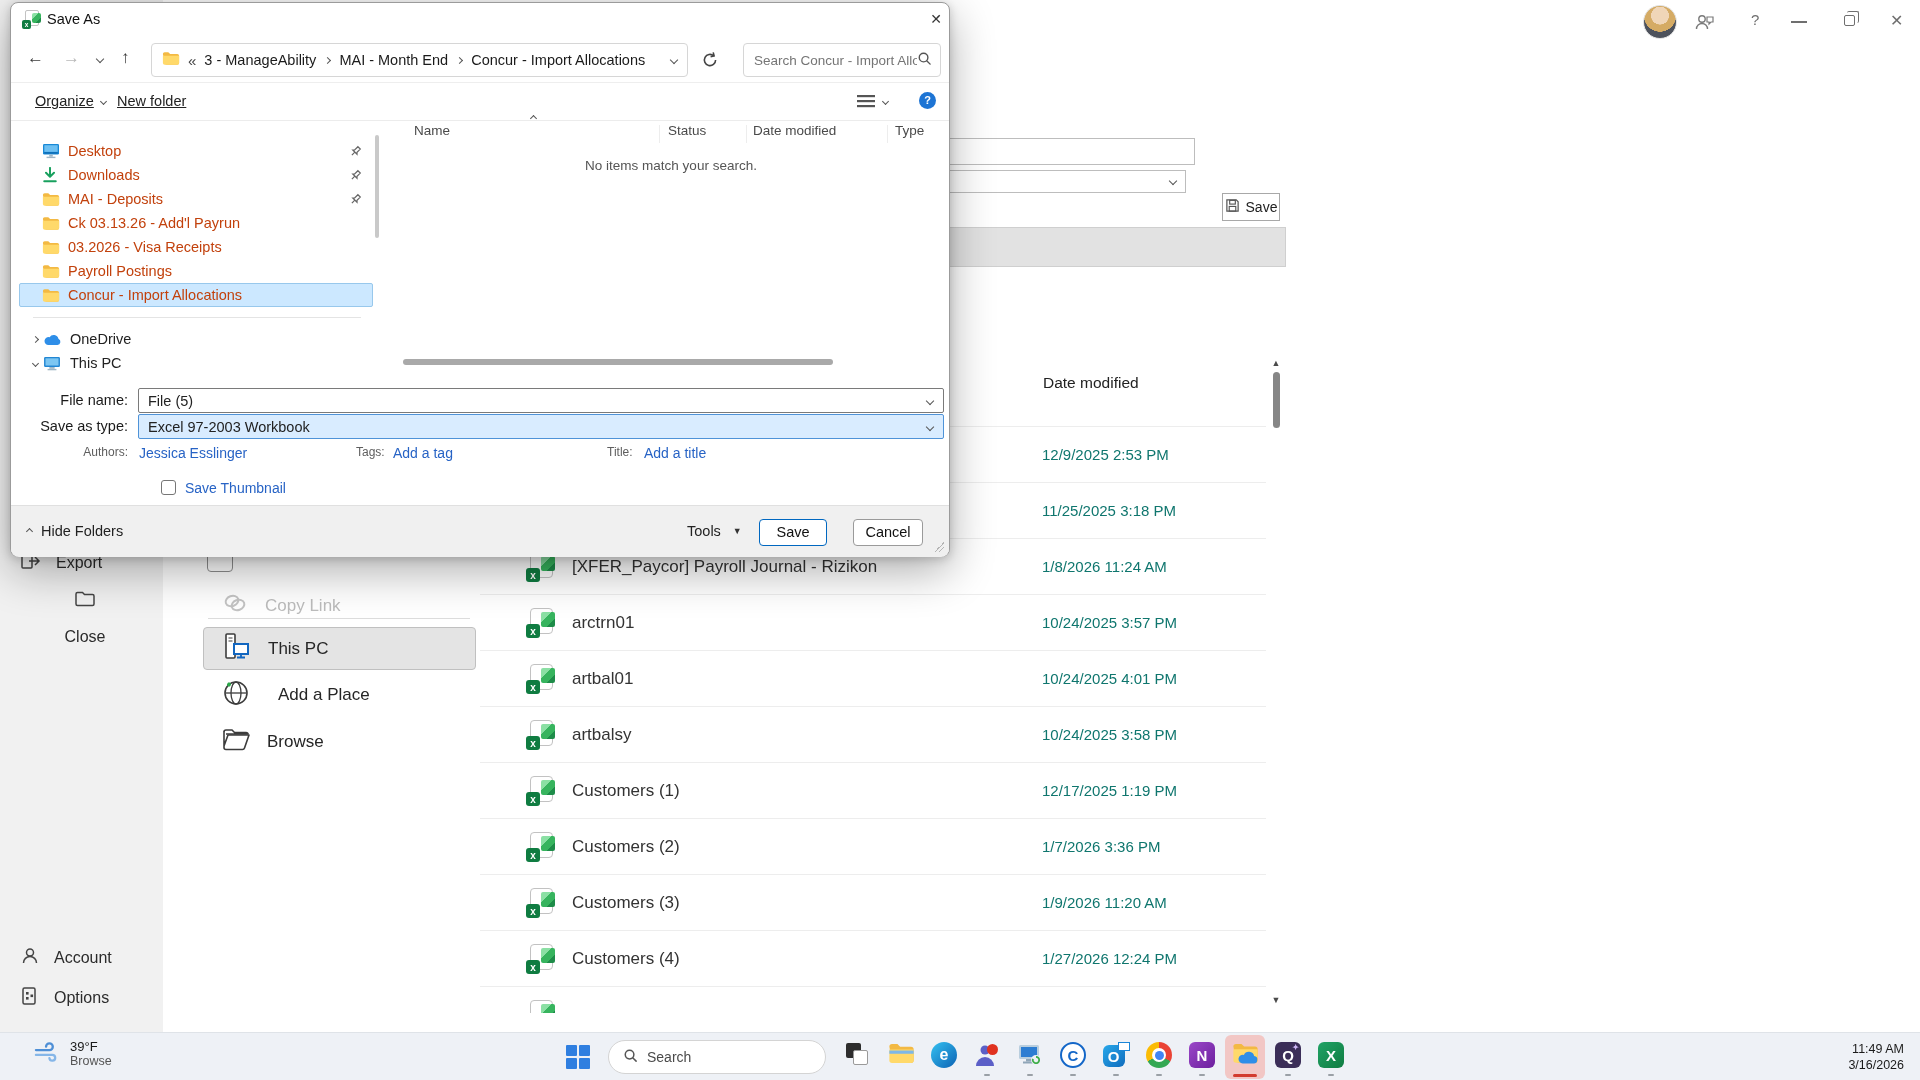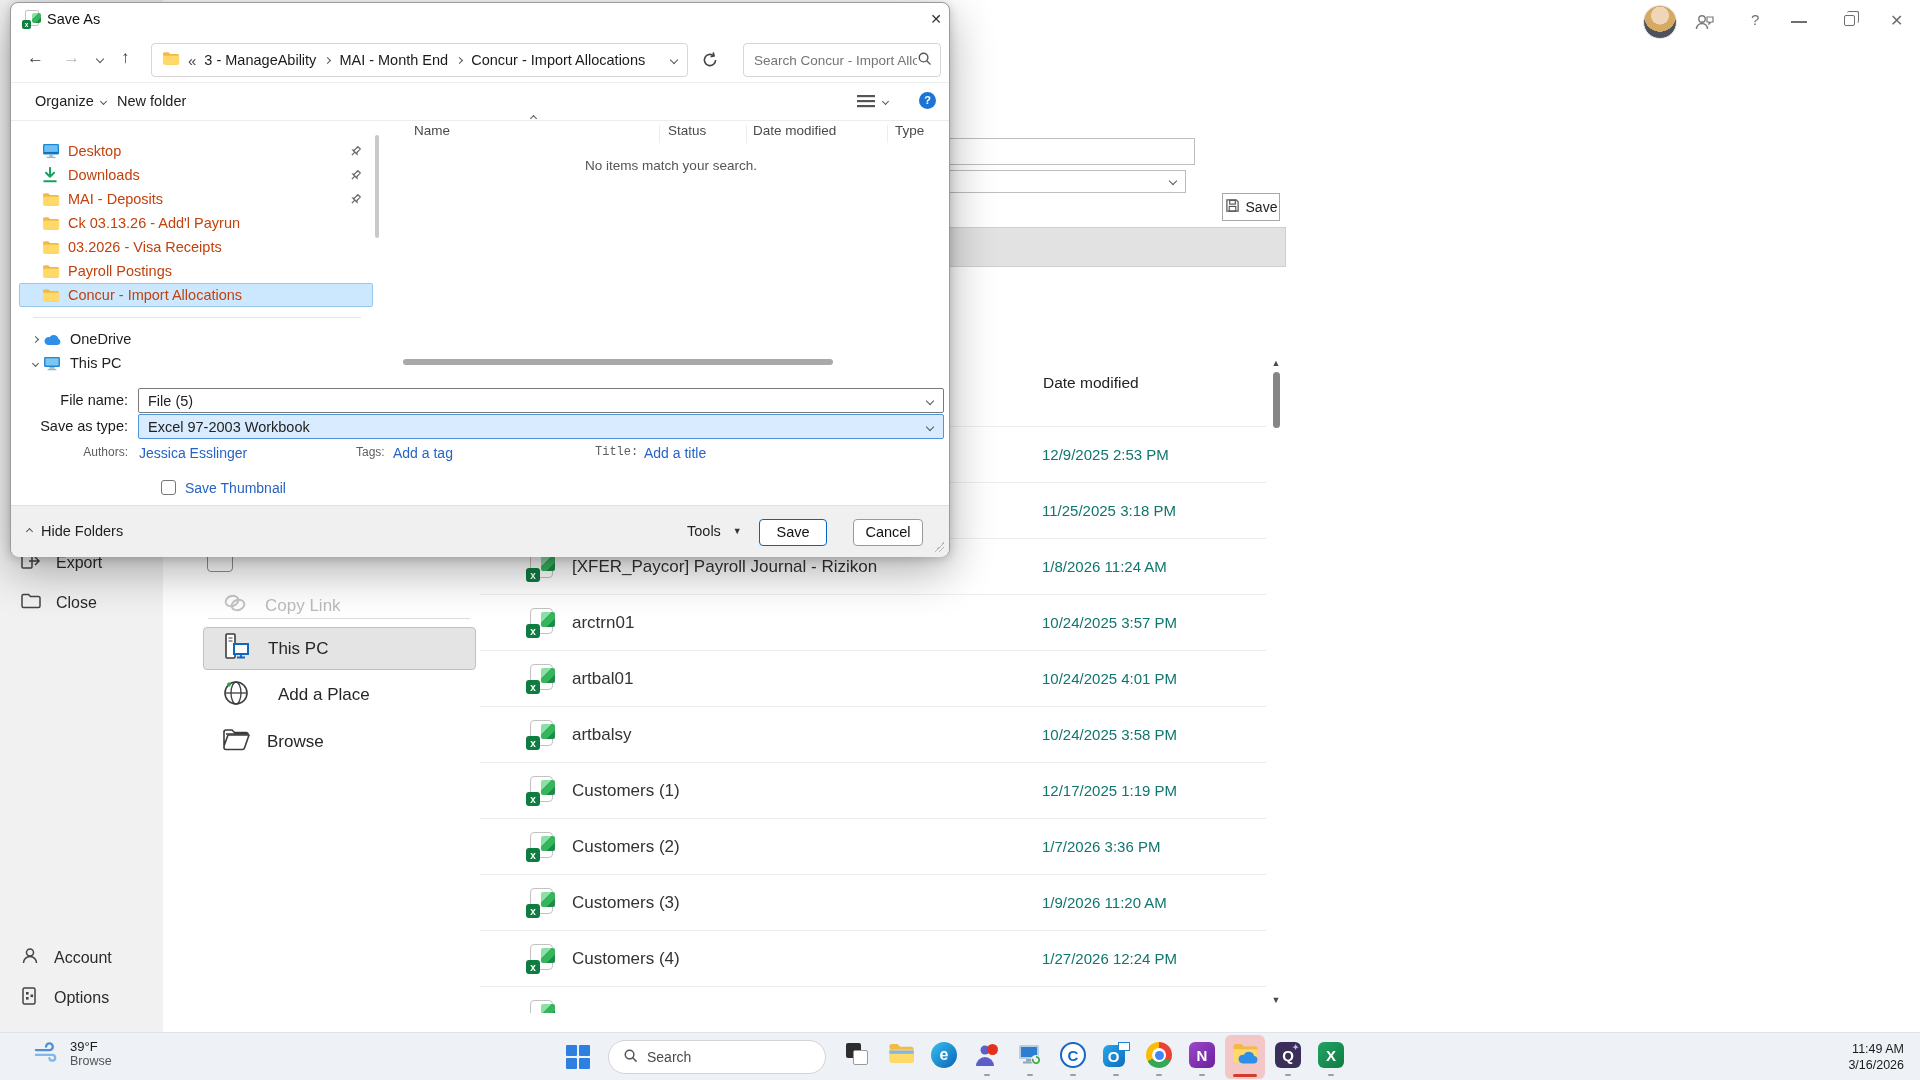--- a/index.html
+++ b/index.html
@@ -70,21 +70,21 @@
   .dlg-navrow{position:absolute; left:0; top:36px; width:100%; height:44px; border-bottom:1px solid #eee;}
   .nav-glyph{position:absolute; font-size:17px; color:#3a3a3a; top:9px;}
   .crumb-box{position:absolute; left:140px; top:4px; width:537px; height:34px; border:1px solid #d6d6d6;
     border-radius:4px; display:flex; align-items:center; padding:0 10px; gap:8px; font-size:14.5px; color:#1b1b1b;}
   .crumb-sep{margin:0 1px;}
   .search-box{position:absolute; left:732px; top:4px; width:198px; height:34px; border:1px solid #d6d6d6;
     border-radius:4px; display:flex; align-items:center; padding:0 8px 0 10px; font-size:13.5px; color:#757575;}
   .search-box .txt{flex:1; white-space:nowrap; overflow:hidden;}
   .dlg-cmdrow{position:absolute; left:0; top:81px; width:100%; height:37px; border-bottom:1px solid #ececec;
     font-size:14.5px; color:#222;}
-  .cmd-item{position:absolute; top:9px; display:flex; align-items:center; gap:7px;}
+  .cmd-item{position:absolute; top:9px; display:flex; align-items:center; gap:7px;text-decoration:underline;}
   .help-circle{position:absolute; left:908px; top:8px; width:17px; height:17px; background:#1d74d4; color:#fff;
     border-radius:50%; font-size:11px; font-weight:bold; text-align:center; line-height:17px;}
   .viewtoggle{position:absolute; left:846px; top:10px; display:flex; align-items:center; gap:8px; color:#444;}
 
   .tree{position:absolute; left:0; top:136px; width:372px;}
   .tree-row{position:relative; height:24px; margin:0 0 0 8px; width:354px; display:flex; align-items:center;
     font-size:14.5px; color:#c2410c; border:1px solid transparent; border-radius:2px;}
   .tree-row .ticon{width:18px; margin-left:22px; margin-right:8px; display:flex;}
   .tree-row.selected{background:var(--selection); border-color:#98c8ec;}
   .tree-row .pin{position:absolute; right:10px; top:5px;}
@@ -165,21 +165,21 @@
 <div class="bs-rail"></div>
 <div class="bs-divider-v"></div>
 
 <div class="bs-nav-item" style="top:548px;">
   <span><svg width="22" height="22" viewBox="0 0 22 22">
           <rect x="2" y="4" width="10" height="14" rx="1" fill="none" stroke="#444" stroke-width="1.5"></rect>
           <path d="M9 11 h10 M15 7 l4 4 -4 4" fill="none" stroke="#444" stroke-width="1.5"></path>
         </svg></span>
   <span>Export</span>
 </div>
-<div class="bs-nav-item" style="top:588px;">
+<div class="bs-nav-item" style="top:588px;flex-direction:column;">
   <span><svg width="22" height="22" viewBox="0 0 22 22">
           <path d="M2 6 q0-1.5 1.5-1.5 h5 l2 2 h8 q1.5 0 1.5 1.5 v8 q0 1.5-1.5 1.5 h-15 q-1.5 0-1.5-1.5 z" fill="none" stroke="#444" stroke-width="1.5"></path>
         </svg></span>
   <span>Close</span>
 </div>
 <div class="bs-nav-item" style="top:943px;">
   <span><svg width="20" height="20" viewBox="0 0 20 20">
           <circle cx="10" cy="6.5" r="3.5" fill="none" stroke="#444" stroke-width="1.5"></circle>
           <path d="M3.5 17 a6.5 6.5 0 0 1 13 0" fill="none" stroke="#444" stroke-width="1.5"></path>
         </svg></span>
@@ -599,21 +599,21 @@
   <div class="flabel" style="top:415px;">Save as type:</div>
   <div class="combo filetype" style="top:411px;">
     <span>Excel 97-2003 Workbook</span>
     <span class="chv down"></span>
   </div>
 
   <div class="meta-label" style="left:0;width:117px;text-align:right;">Authors:</div>
   <div class="meta-link" style="left:128px;">Jessica Esslinger</div>
   <div class="meta-label" style="left:345px;">Tags:</div>
   <div class="meta-link" style="left:382px;">Add a tag</div>
-  <div class="meta-label" style="left:584px;font-family:Liberation Mono, monospace;">Title:</div>
+  <div class="meta-label" style="left:596px;">Title:</div>
   <div class="meta-link" style="left:633px;">Add a title</div>
 
   <div class="chkbox"></div>
   <div class="chklabel">Save Thumbnail</div>
 
   <div class="dlg-footer">
     <div class="hide-folders">
       <span class="chv up" style="width:5px;height:5px;"></span>
       <span>Hide Folders</span>
     </div>

